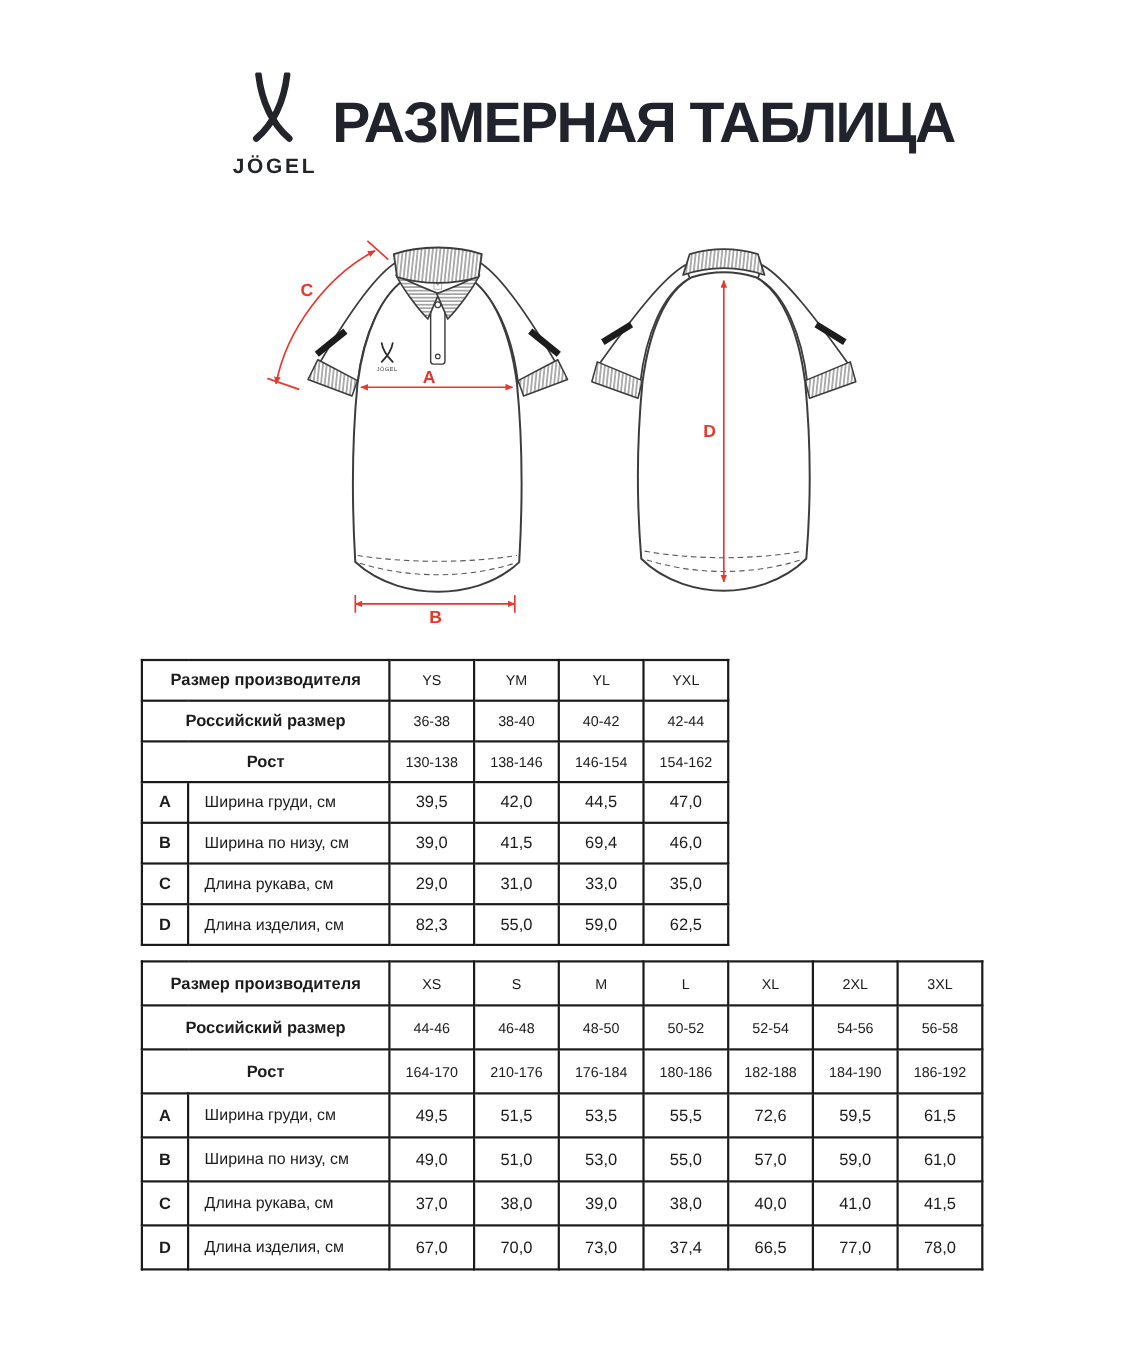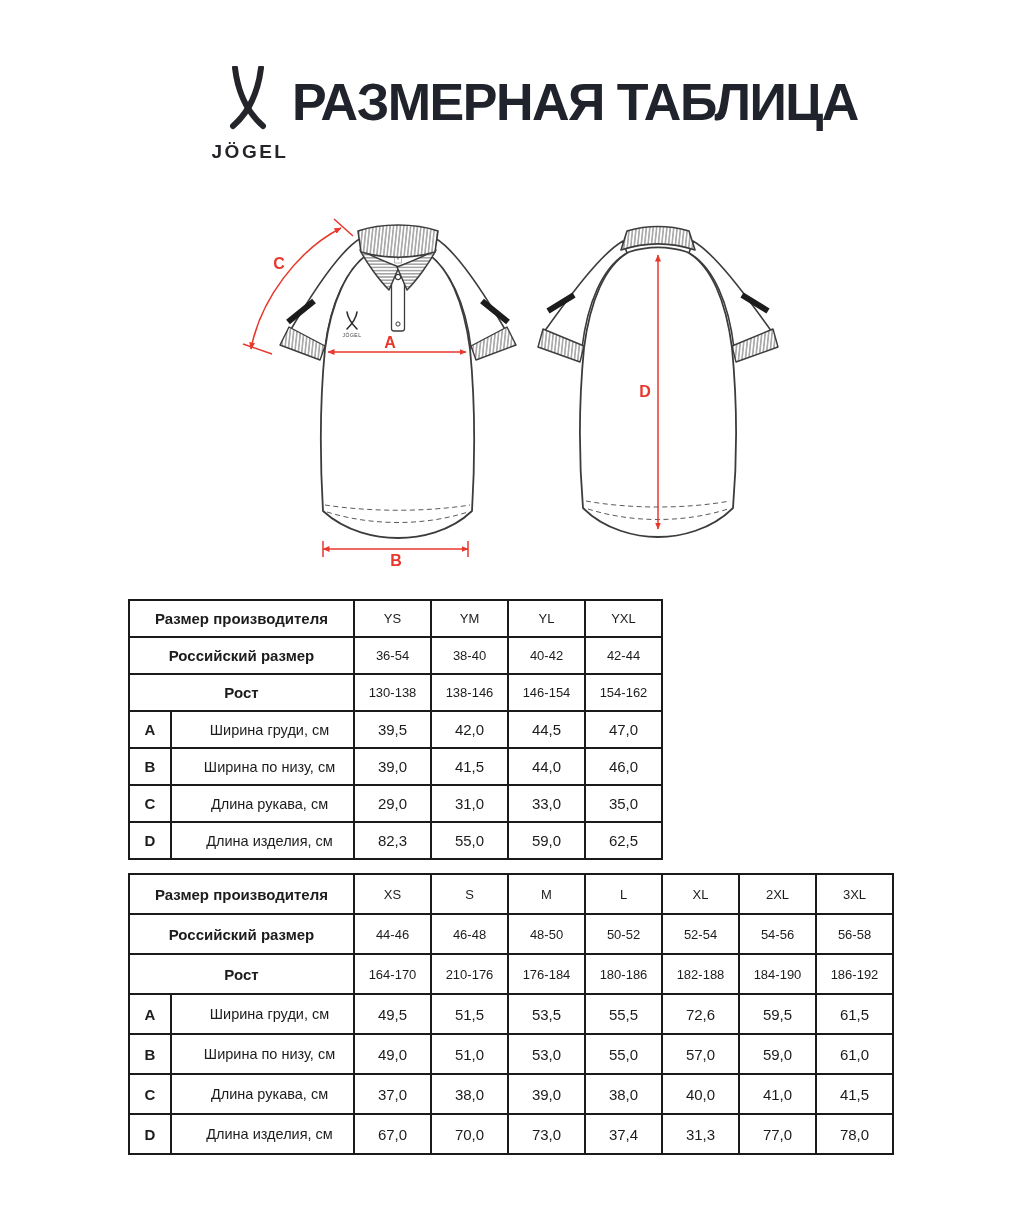--- a/index.html
+++ b/index.html
@@ -3,35 +3,35 @@
 <meta charset="utf-8">
 <style>
   html,body{margin:0;padding:0;background:#ffffff;}
   .page{position:relative;width:1024px;height:1231px;background:#fff;overflow:hidden;
         font-family:"Liberation Sans",sans-serif;color:#1c1c1c;}
 
   
   .logo-mark{position:absolute;left:223px;top:66px;}
   .logo-text{position:absolute;left:200px;top:141px;width:100px;text-align:center;
              font-size:19px;font-weight:700;letter-spacing:2.5px;color:#23252b;}
-  .page-title{position:absolute;left:292px;top:76px;margin:0;line-height:1;
+  .page-title{position:absolute;left:292px;top:76px;margin:10px;line-height:1;
               font-size:52px;font-weight:700;letter-spacing:-1.5px;color:#20232b;white-space:nowrap;}
 
   
   .diagram{position:absolute;left:230px;top:205px;}
   .mletter{font-family:"Liberation Sans",sans-serif;font-size:16px;font-weight:700;fill:#e8372c;}
 
   
   .size-table{position:absolute;border-collapse:collapse;table-layout:fixed;background:#fff;}
   .size-table th,.size-table td{border:2px solid #1a1a1a;text-align:center;vertical-align:middle;
                                 padding:0;color:#1c1c1c;}
   .size-table .lbl{font-weight:700;font-size:15px;text-align:center;}
   .size-table .hv{font-weight:400;font-size:13px;}
   .size-table .letter{font-weight:700;font-size:15px;}
-  .size-table .mlabel{text-align:center;padding-left:14px;font-size:14.5px;font-weight:400;}
+  .size-table .mlabel{text-align:left;padding-left:14px;font-size:14.5px;font-weight:400;}
   .size-table .mv{font-size:15px;font-weight:400;border-radius:14px;}
   .t-youth{left:128px;top:599px;}
   .t-youth tr{height:37px;}
   .t-adult{left:128px;top:873px;}
   .t-adult tr{height:40px;}
 </style>
 </head>
 <body>
 
 <div class="page">
@@ -147,21 +147,21 @@
       <tbody>
         <tr>
           <th class="lbl" colspan="2">Размер производителя</th>
           <td class="hv">YS</td>
           <td class="hv">YM</td>
           <td class="hv">YL</td>
           <td class="hv">YXL</td>
         </tr>
         <tr>
           <th class="lbl" colspan="2">Российский размер</th>
-          <td class="hv">36-54</td>
+          <td class="hv">36-38</td>
           <td class="hv">38-40</td>
           <td class="hv">40-42</td>
           <td class="hv">42-44</td>
         </tr>
         <tr>
           <th class="lbl" colspan="2">Рост</th>
           <td class="hv">130-138</td>
           <td class="hv">138-146</td>
           <td class="hv">146-154</td>
           <td class="hv">154-162</td>
@@ -172,21 +172,21 @@
           <td class="mv">39,5</td>
           <td class="mv">42,0</td>
           <td class="mv">44,5</td>
           <td class="mv">47,0</td>
         </tr>
         <tr>
           <td class="letter">B</td>
           <td class="mlabel">Ширина по низу, см</td>
           <td class="mv">39,0</td>
           <td class="mv">41,5</td>
-          <td class="mv">44,0</td>
+          <td class="mv">69,4</td>
           <td class="mv">46,0</td>
         </tr>
         <tr>
           <td class="letter">C</td>
           <td class="mlabel">Длина рукава, см</td>
           <td class="mv">29,0</td>
           <td class="mv">31,0</td>
           <td class="mv">33,0</td>
           <td class="mv">35,0</td>
         </tr>
@@ -277,20 +277,20 @@
           <td class="mv">41,0</td>
           <td class="mv">41,5</td>
         </tr>
         <tr>
           <td class="letter">D</td>
           <td class="mlabel">Длина изделия, см</td>
           <td class="mv">67,0</td>
           <td class="mv">70,0</td>
           <td class="mv">73,0</td>
           <td class="mv">37,4</td>
-          <td class="mv">31,3</td>
+          <td class="mv">66,5</td>
           <td class="mv">77,0</td>
           <td class="mv">78,0</td>
         </tr>
       </tbody>
     </table>
 
 </div>
 
 </body></html>

